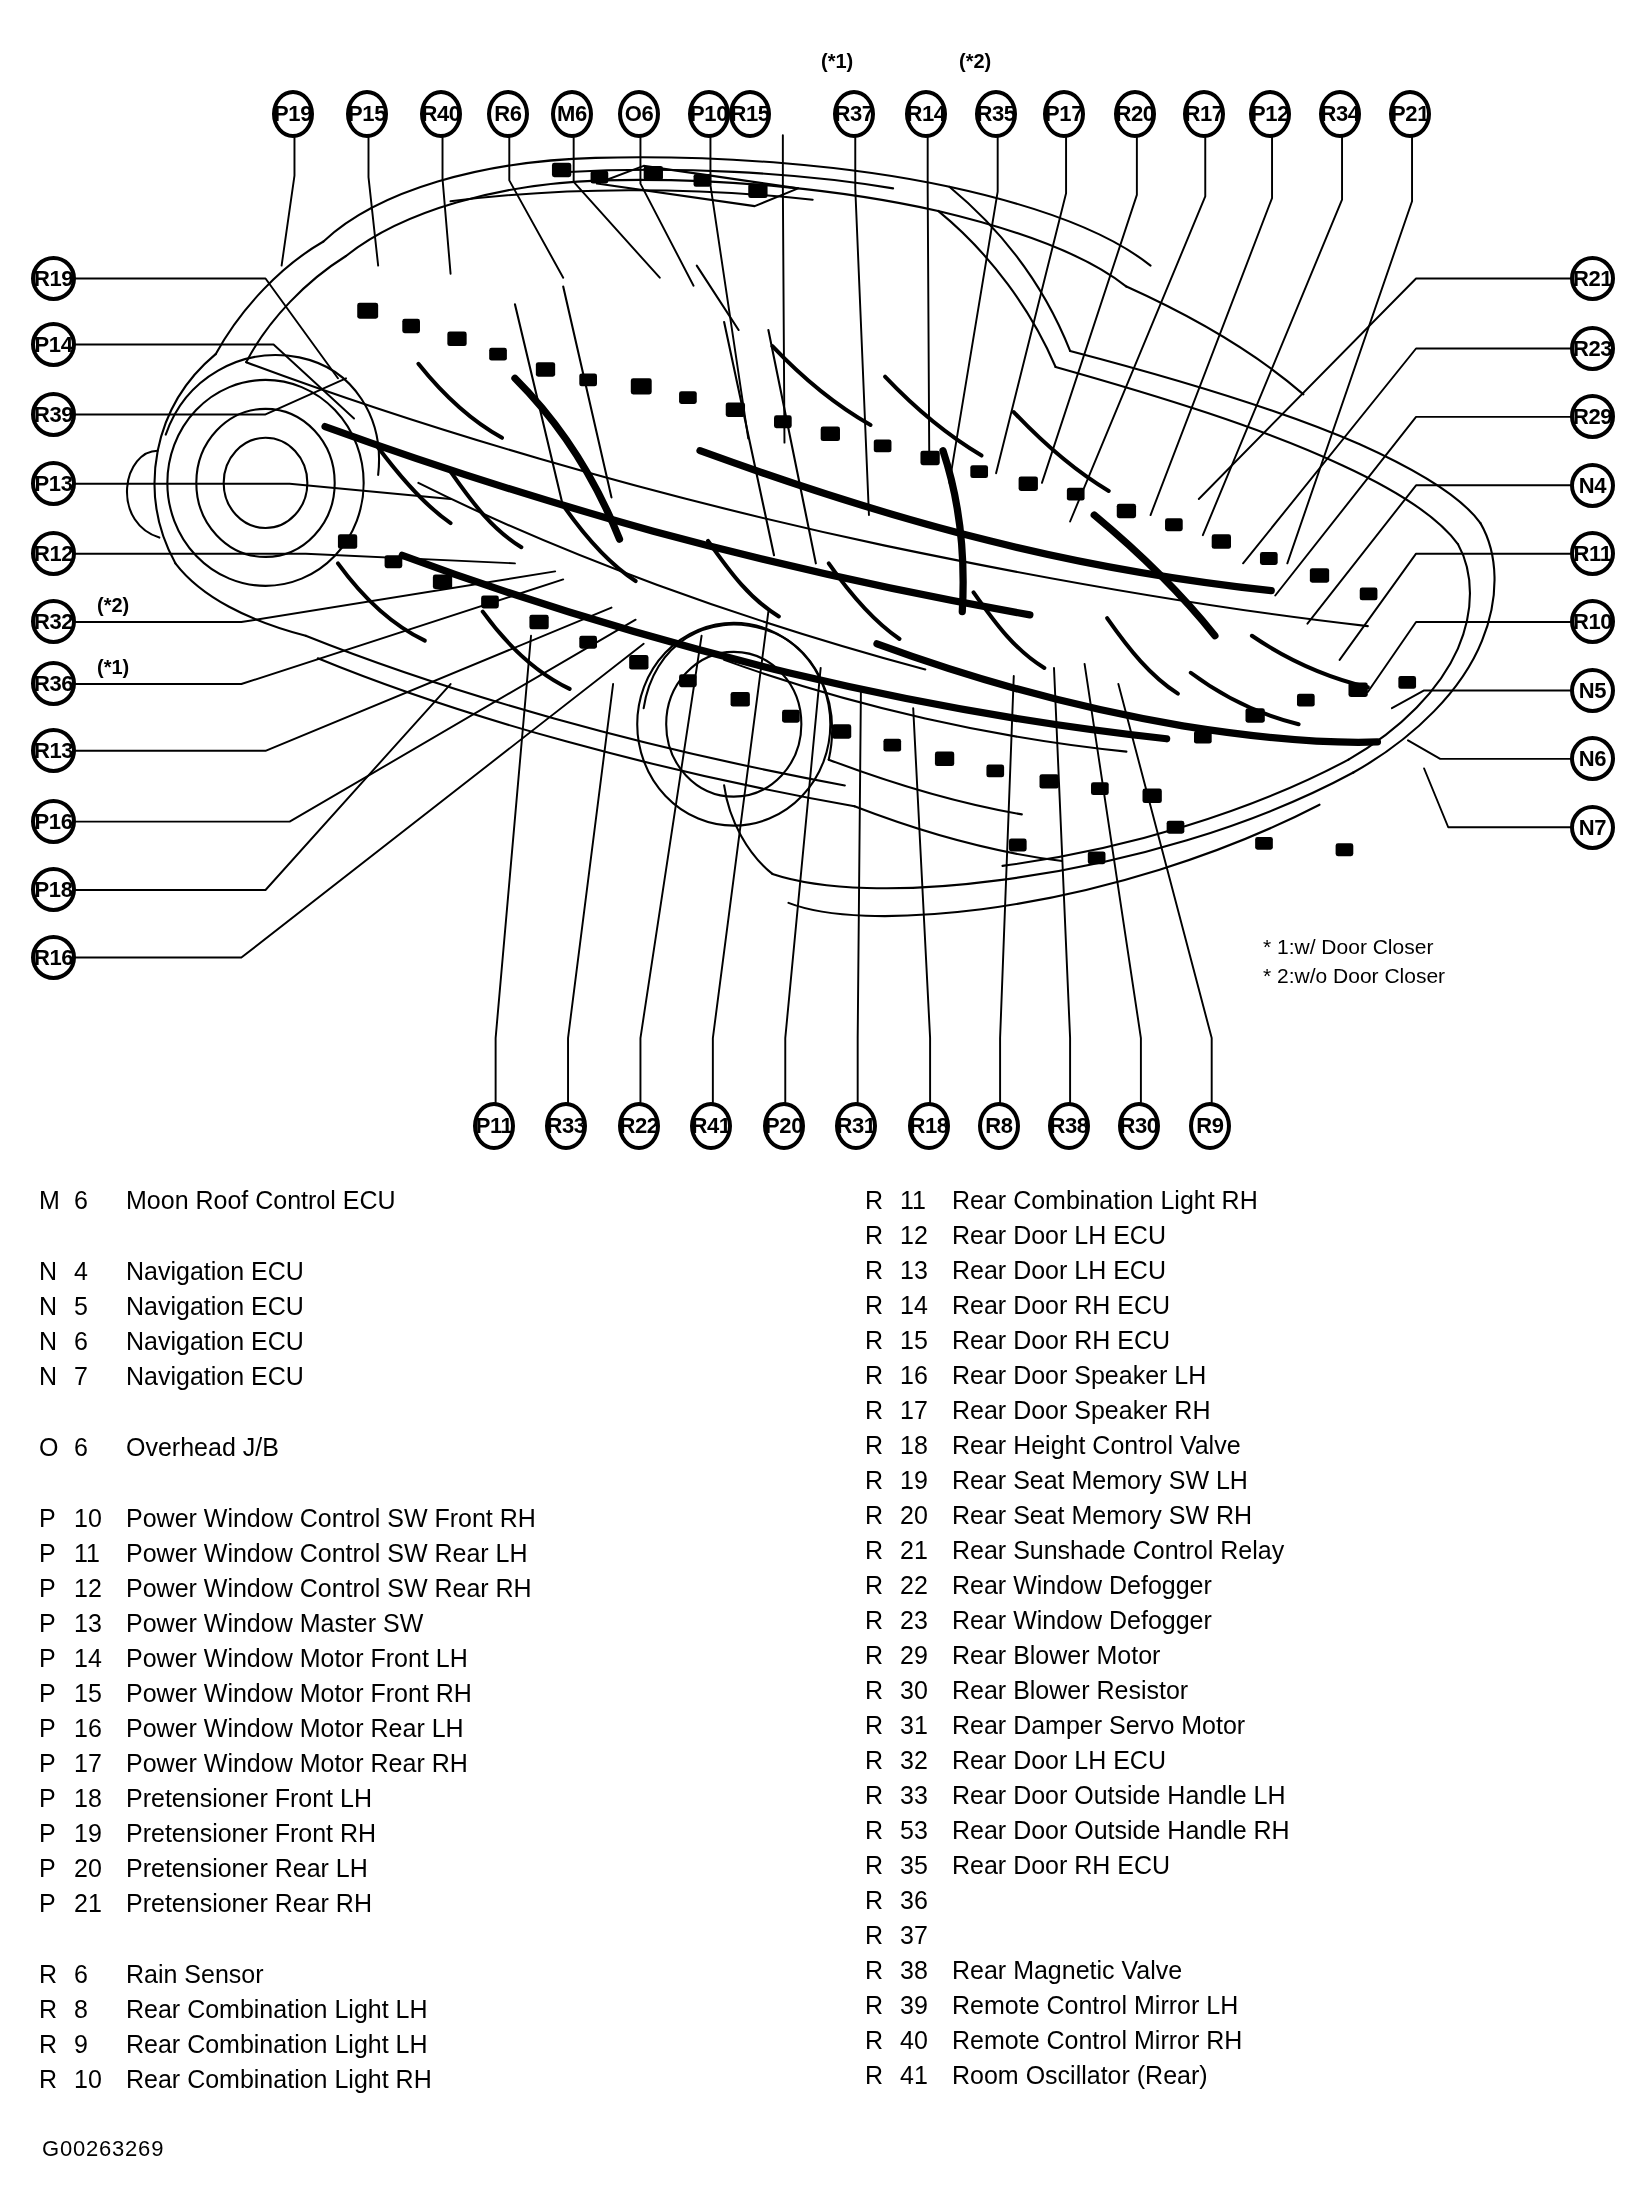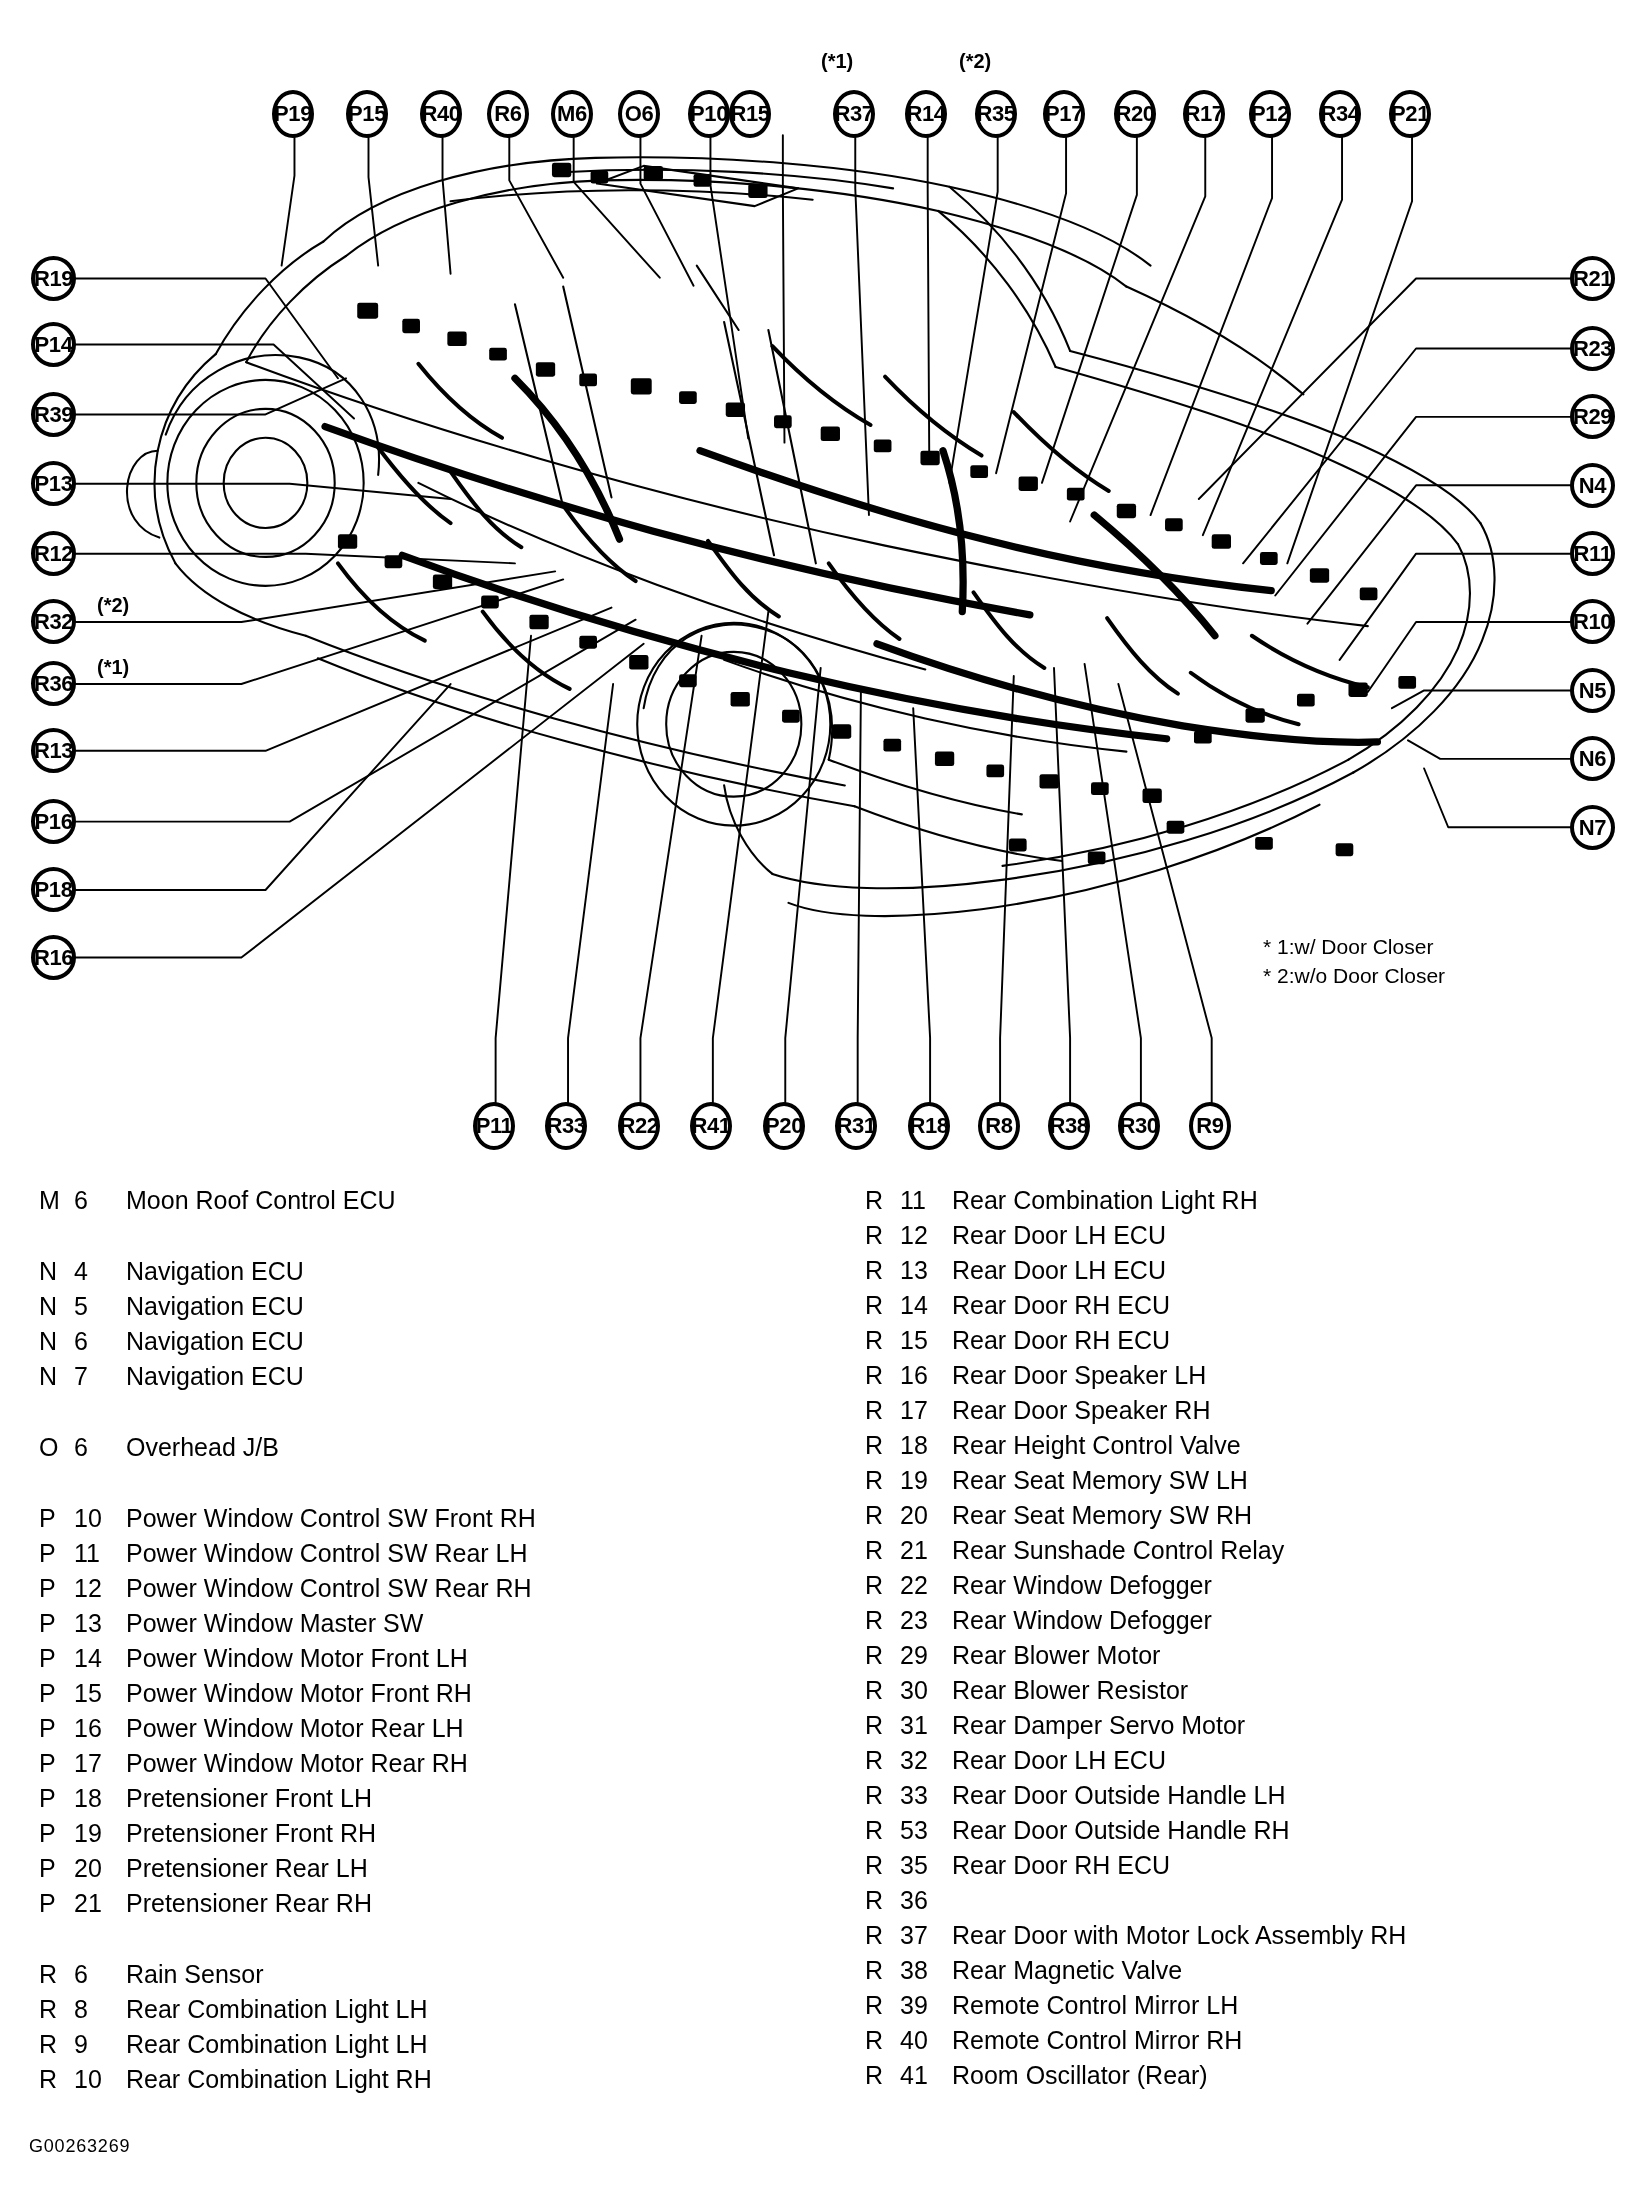--- a/index.html
+++ b/index.html
@@ -42,21 +42,21 @@
     display:flex;align-items:flex-start;
     height:35px;line-height:35px;font-size:25px;white-space:nowrap;
   }
   .row.gap{height:71px;}
   .code{display:flex;width:87px;flex:0 0 87px;}
   .code .c-let{width:35px;flex:0 0 35px;display:block;}
   .code .c-num{display:block;text-align:left;}
   .desc{display:block;}
 
   #footercode{
-    position:absolute;left:29px;top:2136px;font-size:18px;letter-spacing:0.8px;
+    position:absolute;left:42px;top:2136px;font-size:22px;letter-spacing:0.8px;
   }
 </style>
 </head>
 <body>
 
 <div id="diagram">
 
   <svg width="1651" height="1183" viewBox="0 0 2052 1470">
     <g fill="none" stroke="#000" stroke-width="2.6" stroke-linecap="round" stroke-linejoin="round">
 
@@ -631,21 +631,20 @@
         <span class="code">
           <span class="c-let">R</span>
           <span class="c-num">36</span>
         </span>
       </div>
       <div class="row">
         <span class="code">
           <span class="c-let">R</span>
           <span class="c-num">37</span>
         </span>
-        <span class="desc">Rear Door with Motor Lock Assembly RH</span>
       </div>
       <div class="row">
         <span class="code">
           <span class="c-let">R</span>
           <span class="c-num">38</span>
         </span>
         <span class="desc">Rear Magnetic Valve</span>
       </div>
       <div class="row">
         <span class="code">

